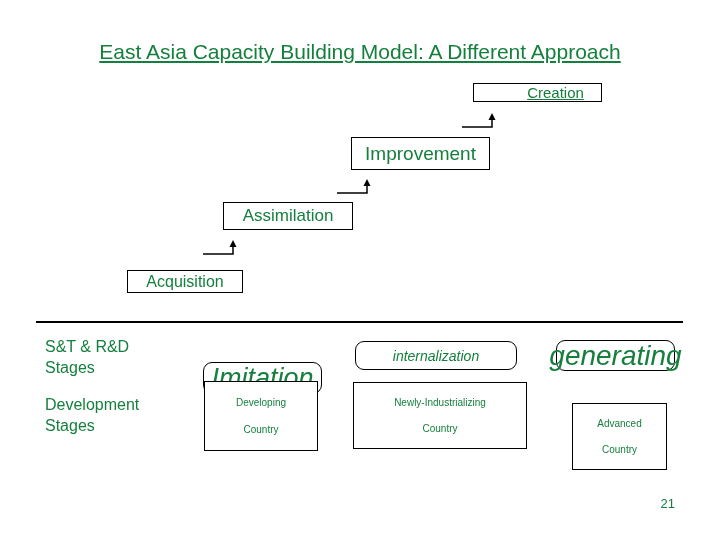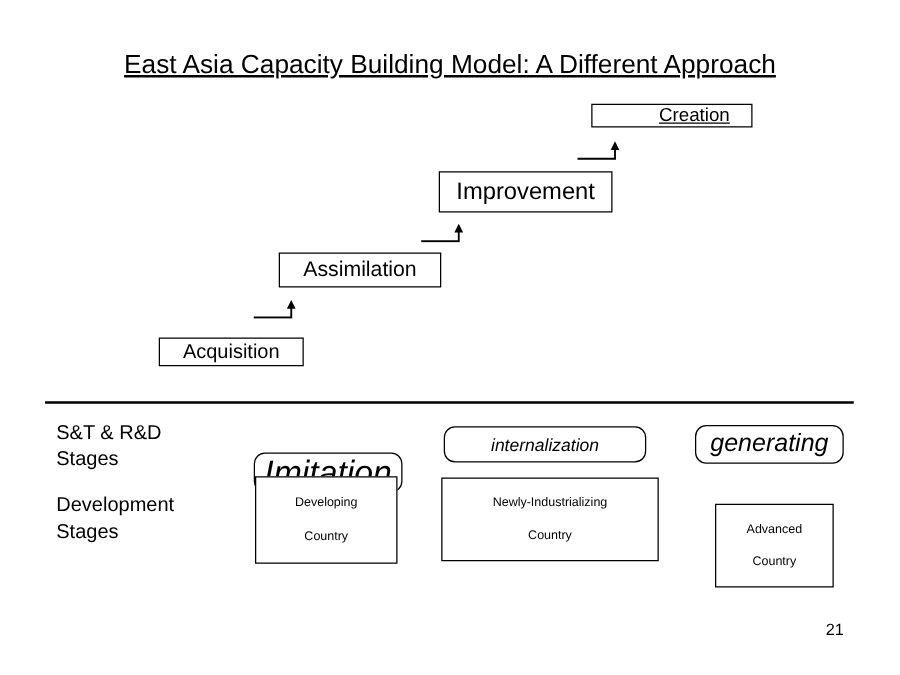--- a/index.html
+++ b/index.html
@@ -6,21 +6,21 @@
     margin: 0;
     padding: 0;
     background: #ffffff;
   }
   .slide {
     position: relative;
     width: 720px;
     height: 540px;
     background: #ffffff;
     font-family: "Liberation Sans", sans-serif;
-    color: #000000;
+    color: #15803d;
     overflow: hidden;
   }
   .title {
     position: absolute;
     left: 40px;
     top: 40px;
     width: 640px;
     text-align: center;
     font-size: 21px;
     text-decoration: underline;
@@ -74,21 +74,21 @@
     background: #ffffff;
     display: flex;
     align-items: center;
     justify-content: center;
     font-style: italic;
     box-sizing: border-box;
     white-space: nowrap;
   }
   .stage-imitation       { left: 203px; top: 338px; width: 119px; height: 32px; font-size: 27px; margin-top: 24px; }
   .stage-internalization { left: 355px; top: 341px; width: 162px; height: 29px; font-size: 14px; }
-  .stage-generating      { left: 556px; top: 340px; width: 119px; height: 31px; font-size: 20px; }
+  .stage-generating      { left: 556px; top: 340px; width: 119px; height: 31px; font-size: 28px; }
   .country-box {
     position: absolute;
     border: 1.5px solid #000000;
     background: #ffffff;
     display: flex;
     flex-direction: column;
     align-items: center;
     justify-content: space-evenly;
     font-size: 10px;
     box-sizing: border-box;

